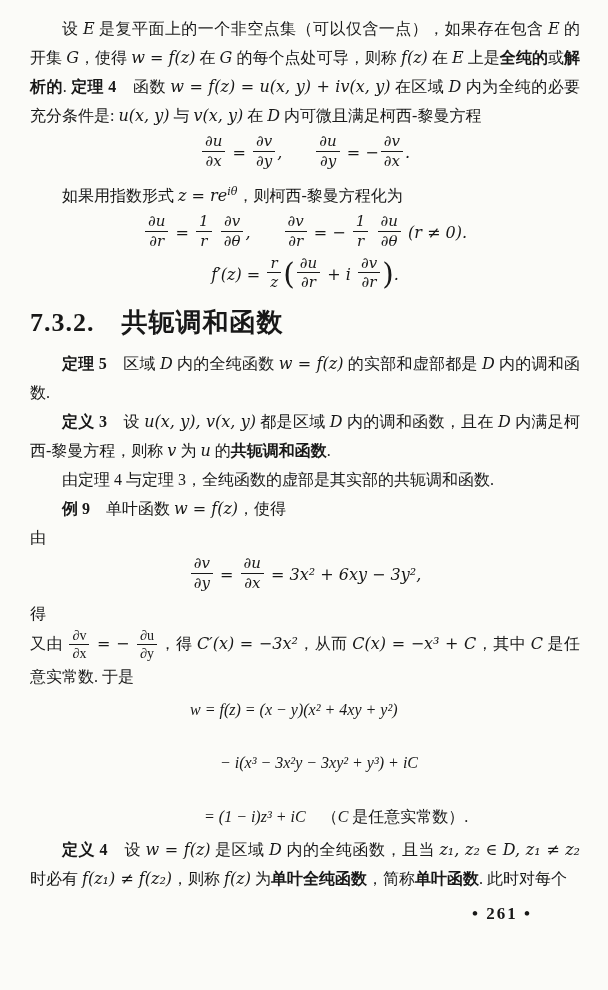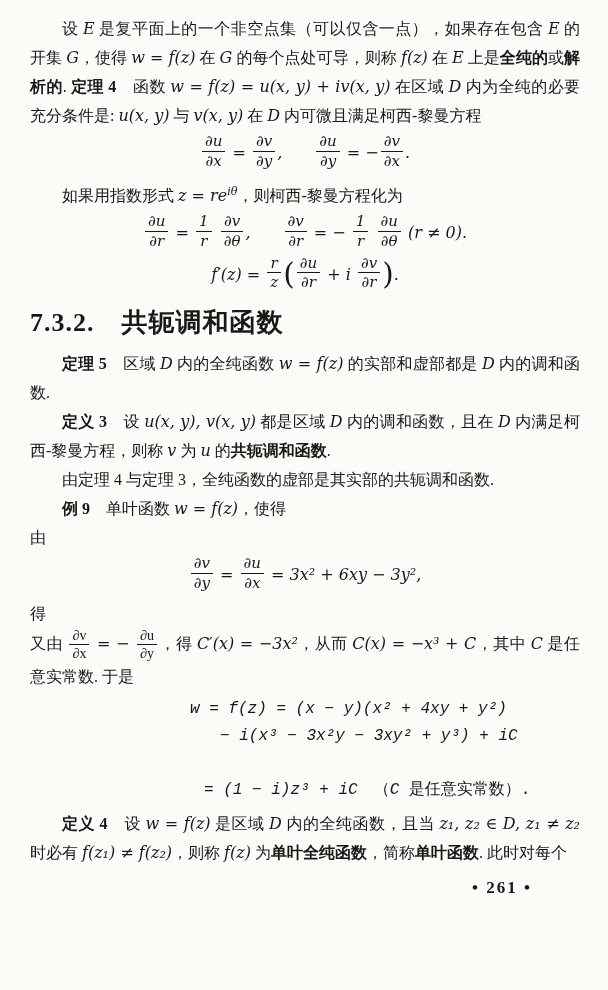--- a/index.html
+++ b/index.html
@@ -21,24 +21,24 @@
   .para.indent{text-indent:2em;}
   
   .h2{font-size:26px;font-weight:700;line-height:26px;margin:17px 0 13px 0;letter-spacing:1px;}
   
   .display{
     text-align:center;margin:5px 0 5px 0;
     font-family:"DejaVu Serif",serif;font-style:italic;font-size:16px;line-height:22px;
   }
   .displaylines{
     margin:5px 0 5px 0;padding-left:160px;
-    font-family:Liberation Mono, monospace;font-style:italic;font-size:16px;line-height:27px;
+    font-family:Liberation Serif, serif;font-style:italic;font-size:16px;line-height:27px;
     text-align:left;
   }
-  .displaylines .dline:nth-child(2){padding-left:30px;}
+  .displaylines .dline:nth-child(2){padding-left:30px;margin-top:26px;}
   .displaylines .dline:nth-child(3){padding-left:14px;margin-top:27px;}
   
   .run{white-space:pre-wrap;}
   .run.b{font-weight:700;}
   .run.m{font-family:"DejaVu Serif",serif;font-style:italic;}
   .run.cn{font-style:normal;}
   .run.sup{font-family:"DejaVu Serif",serif;font-style:italic;font-size:70%;vertical-align:super;}
   
   .frac{
     display:inline-block;vertical-align:middle;text-align:center;

